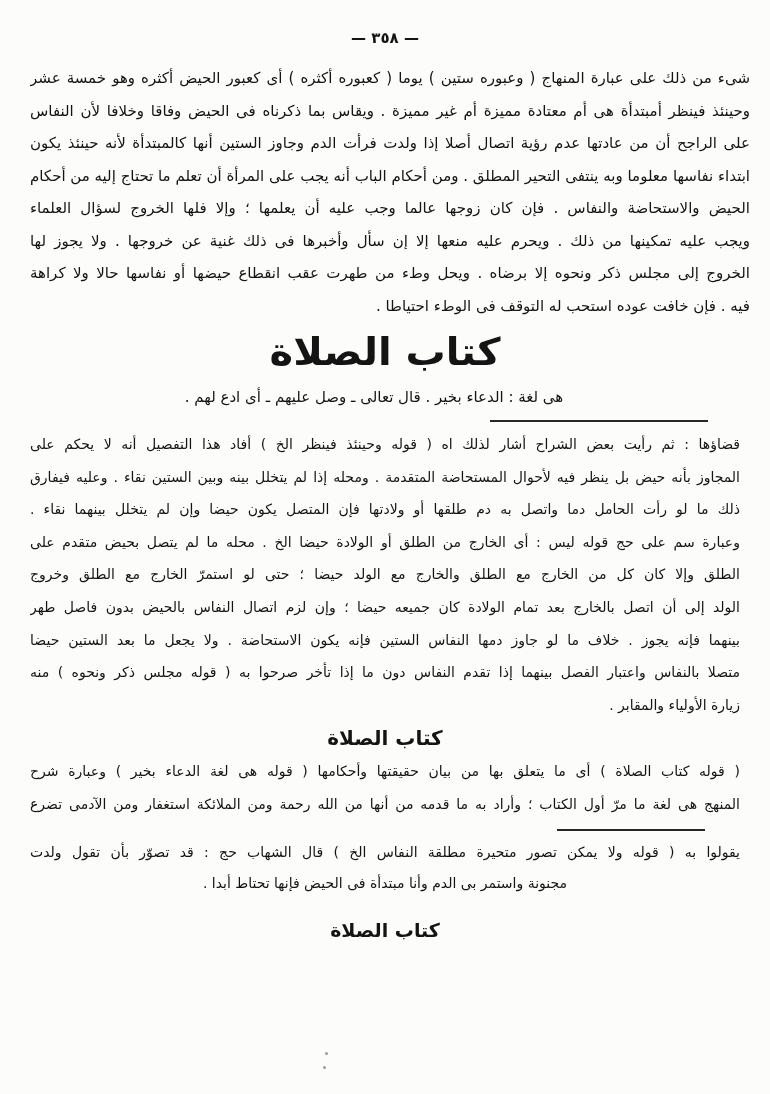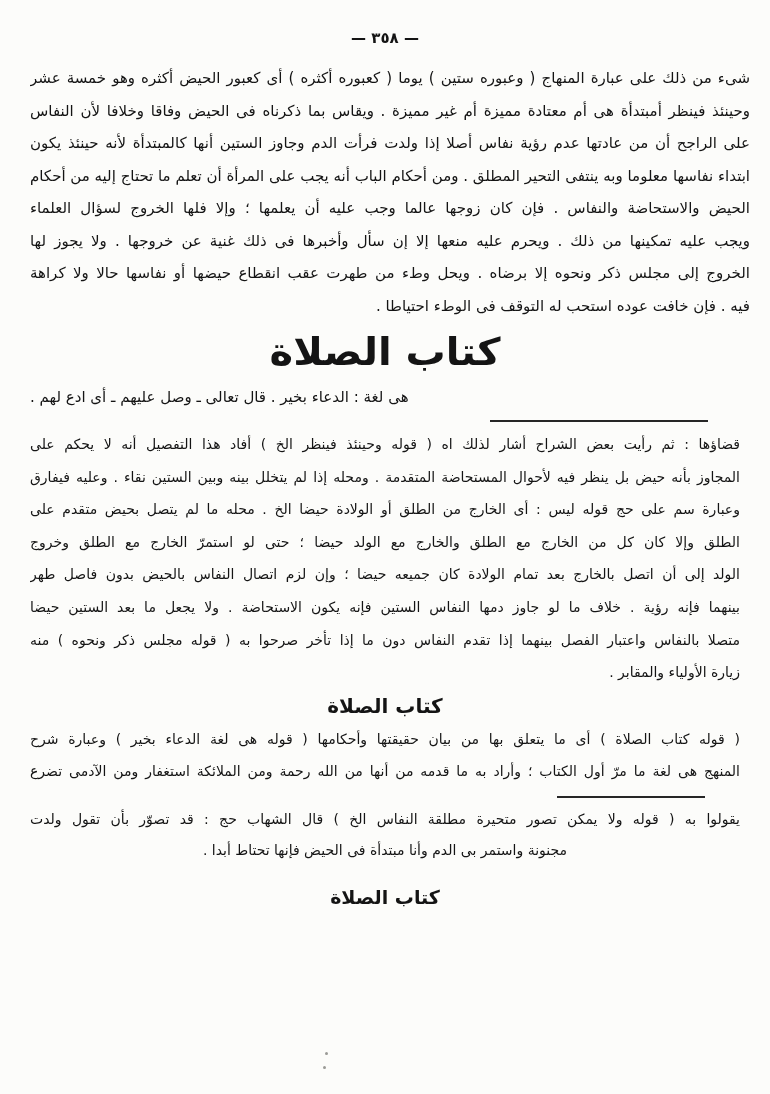--- a/index.html
+++ b/index.html
@@ -45,21 +45,21 @@
     font-size:40px;
     font-weight:bold;
     height:52px;
     line-height:52px;
     transform:scaleY(.95);
   }
   .defline{
     margin:4px 52px 0 30px;
     font-size:15px;
     height:30px;line-height:30px;
-    text-align:left;
+    text-align:center;
     overflow:hidden;
   }
   .divider{
     height:2px;
     background:#262626;
     margin-left:auto;
   }
   .divider-1{
     width:218px;
     margin-right:62px;
@@ -113,41 +113,42 @@
 </head>
 <body>
 
 <div class="page">
 
   <div class="page-number">— ٣٥٨ —</div>
 
   <div class="matn">
     <div class="jline">شىء من ذلك على عبارة المنهاج ( وعبوره ستين ) يوما ( كعبوره أكثره ) أى كعبور الحيض أكثره وهو خمسة عشر</div>
     <div class="jline">وحينئذ فينظر أمبتدأة هى أم معتادة مميزة أم غير مميزة . ويقاس بما ذكرناه فى الحيض وفاقا وخلافا لأن النفاس</div>
-    <div class="jline">على الراجح أن من عادتها عدم رؤية نفاس أصلا إذا ولدت فرأت الدم وجاوز الستين أنها كالمبتدأة لأنه حينئذ يكون</div>
+    <div class="jline">على الراجح أن من عادتها عدم رؤية اتصال أصلا إذا ولدت فرأت الدم وجاوز الستين أنها كالمبتدأة لأنه حينئذ يكون</div>
     <div class="jline">ابتداء نفاسها معلوما وبه ينتفى التحير المطلق . ومن أحكام الباب أنه يجب على المرأة أن تعلم ما تحتاج إليه من أحكام</div>
     <div class="jline">الحيض والاستحاضة والنفاس . فإن كان زوجها عالما وجب عليه أن يعلمها ؛ وإلا فلها الخروج لسؤال العلماء</div>
     <div class="jline">ويجب عليه تمكينها من ذلك . ويحرم عليه منعها إلا إن سأل وأخبرها فى ذلك غنية عن خروجها . ولا يجوز لها</div>
     <div class="jline">الخروج إلى مجلس ذكر ونحوه إلا برضاه . ويحل وطء من طهرت عقب انقطاع حيضها أو نفاسها حالا ولا كراهة</div>
     <div class="jline endline">فيه . فإن خافت عوده استحب له التوقف فى الوطء احتياطا .</div>
   </div>
 
   <div class="chapter-heading">كتاب الصلاة</div>
 
   <div class="defline">هى لغة : الدعاء بخير . قال تعالى ـ وصل عليهم ـ أى ادع لهم .</div>
 
   <div class="divider divider-1"></div>
 
   <div class="hashiya">
     <div class="jline">قضاؤها : ثم رأيت بعض الشراح أشار لذلك اه ( قوله وحينئذ فينظر الخ ) أفاد هذا التفصيل أنه لا يحكم على</div>
     <div class="jline">المجاوز بأنه حيض بل ينظر فيه لأحوال المستحاضة المتقدمة . ومحله إذا لم يتخلل بينه وبين الستين نقاء . وعليه فيفارق</div>
+    <div class="jline">ذلك ما لو رأت الحامل دما واتصل به دم طلقها أو ولادتها فإن المتصل يكون حيضا وإن لم يتخلل بينهما نقاء .</div>
     <div class="jline">وعبارة سم على حج قوله ليس : أى الخارج من الطلق أو الولادة حيضا الخ . محله ما لم يتصل بحيض متقدم على</div>
     <div class="jline">الطلق وإلا كان كل من الخارج مع الطلق والخارج مع الولد حيضا ؛ حتى لو استمرّ الخارج مع الطلق وخروج</div>
     <div class="jline">الولد إلى أن اتصل بالخارج بعد تمام الولادة كان جميعه حيضا ؛ وإن لزم اتصال النفاس بالحيض بدون فاصل طهر</div>
-    <div class="jline">بينهما فإنه رؤية . خلاف ما لو جاوز دمها النفاس الستين فإنه يكون الاستحاضة . ولا يجعل ما بعد الستين حيضا</div>
+    <div class="jline">بينهما فإنه يجوز . خلاف ما لو جاوز دمها النفاس الستين فإنه يكون الاستحاضة . ولا يجعل ما بعد الستين حيضا</div>
     <div class="jline">متصلا بالنفاس واعتبار الفصل بينهما إذا تقدم النفاس دون ما إذا تأخر صرحوا به ( قوله مجلس ذكر ونحوه ) منه</div>
     <div class="jline endline">زيارة الأولياء والمقابر .</div>
 
     <div class="inner-heading">كتاب الصلاة</div>
 
     <div class="jline">( قوله كتاب الصلاة ) أى ما يتعلق بها من بيان حقيقتها وأحكامها ( قوله هى لغة الدعاء بخير ) وعبارة شرح</div>
     <div class="jline">المنهج هى لغة ما مرّ أول الكتاب ؛ وأراد به ما قدمه من أنها من الله رحمة ومن الملائكة استغفار ومن الآدمى تضرع</div>
   </div>
 
   <div class="divider divider-2"></div>

